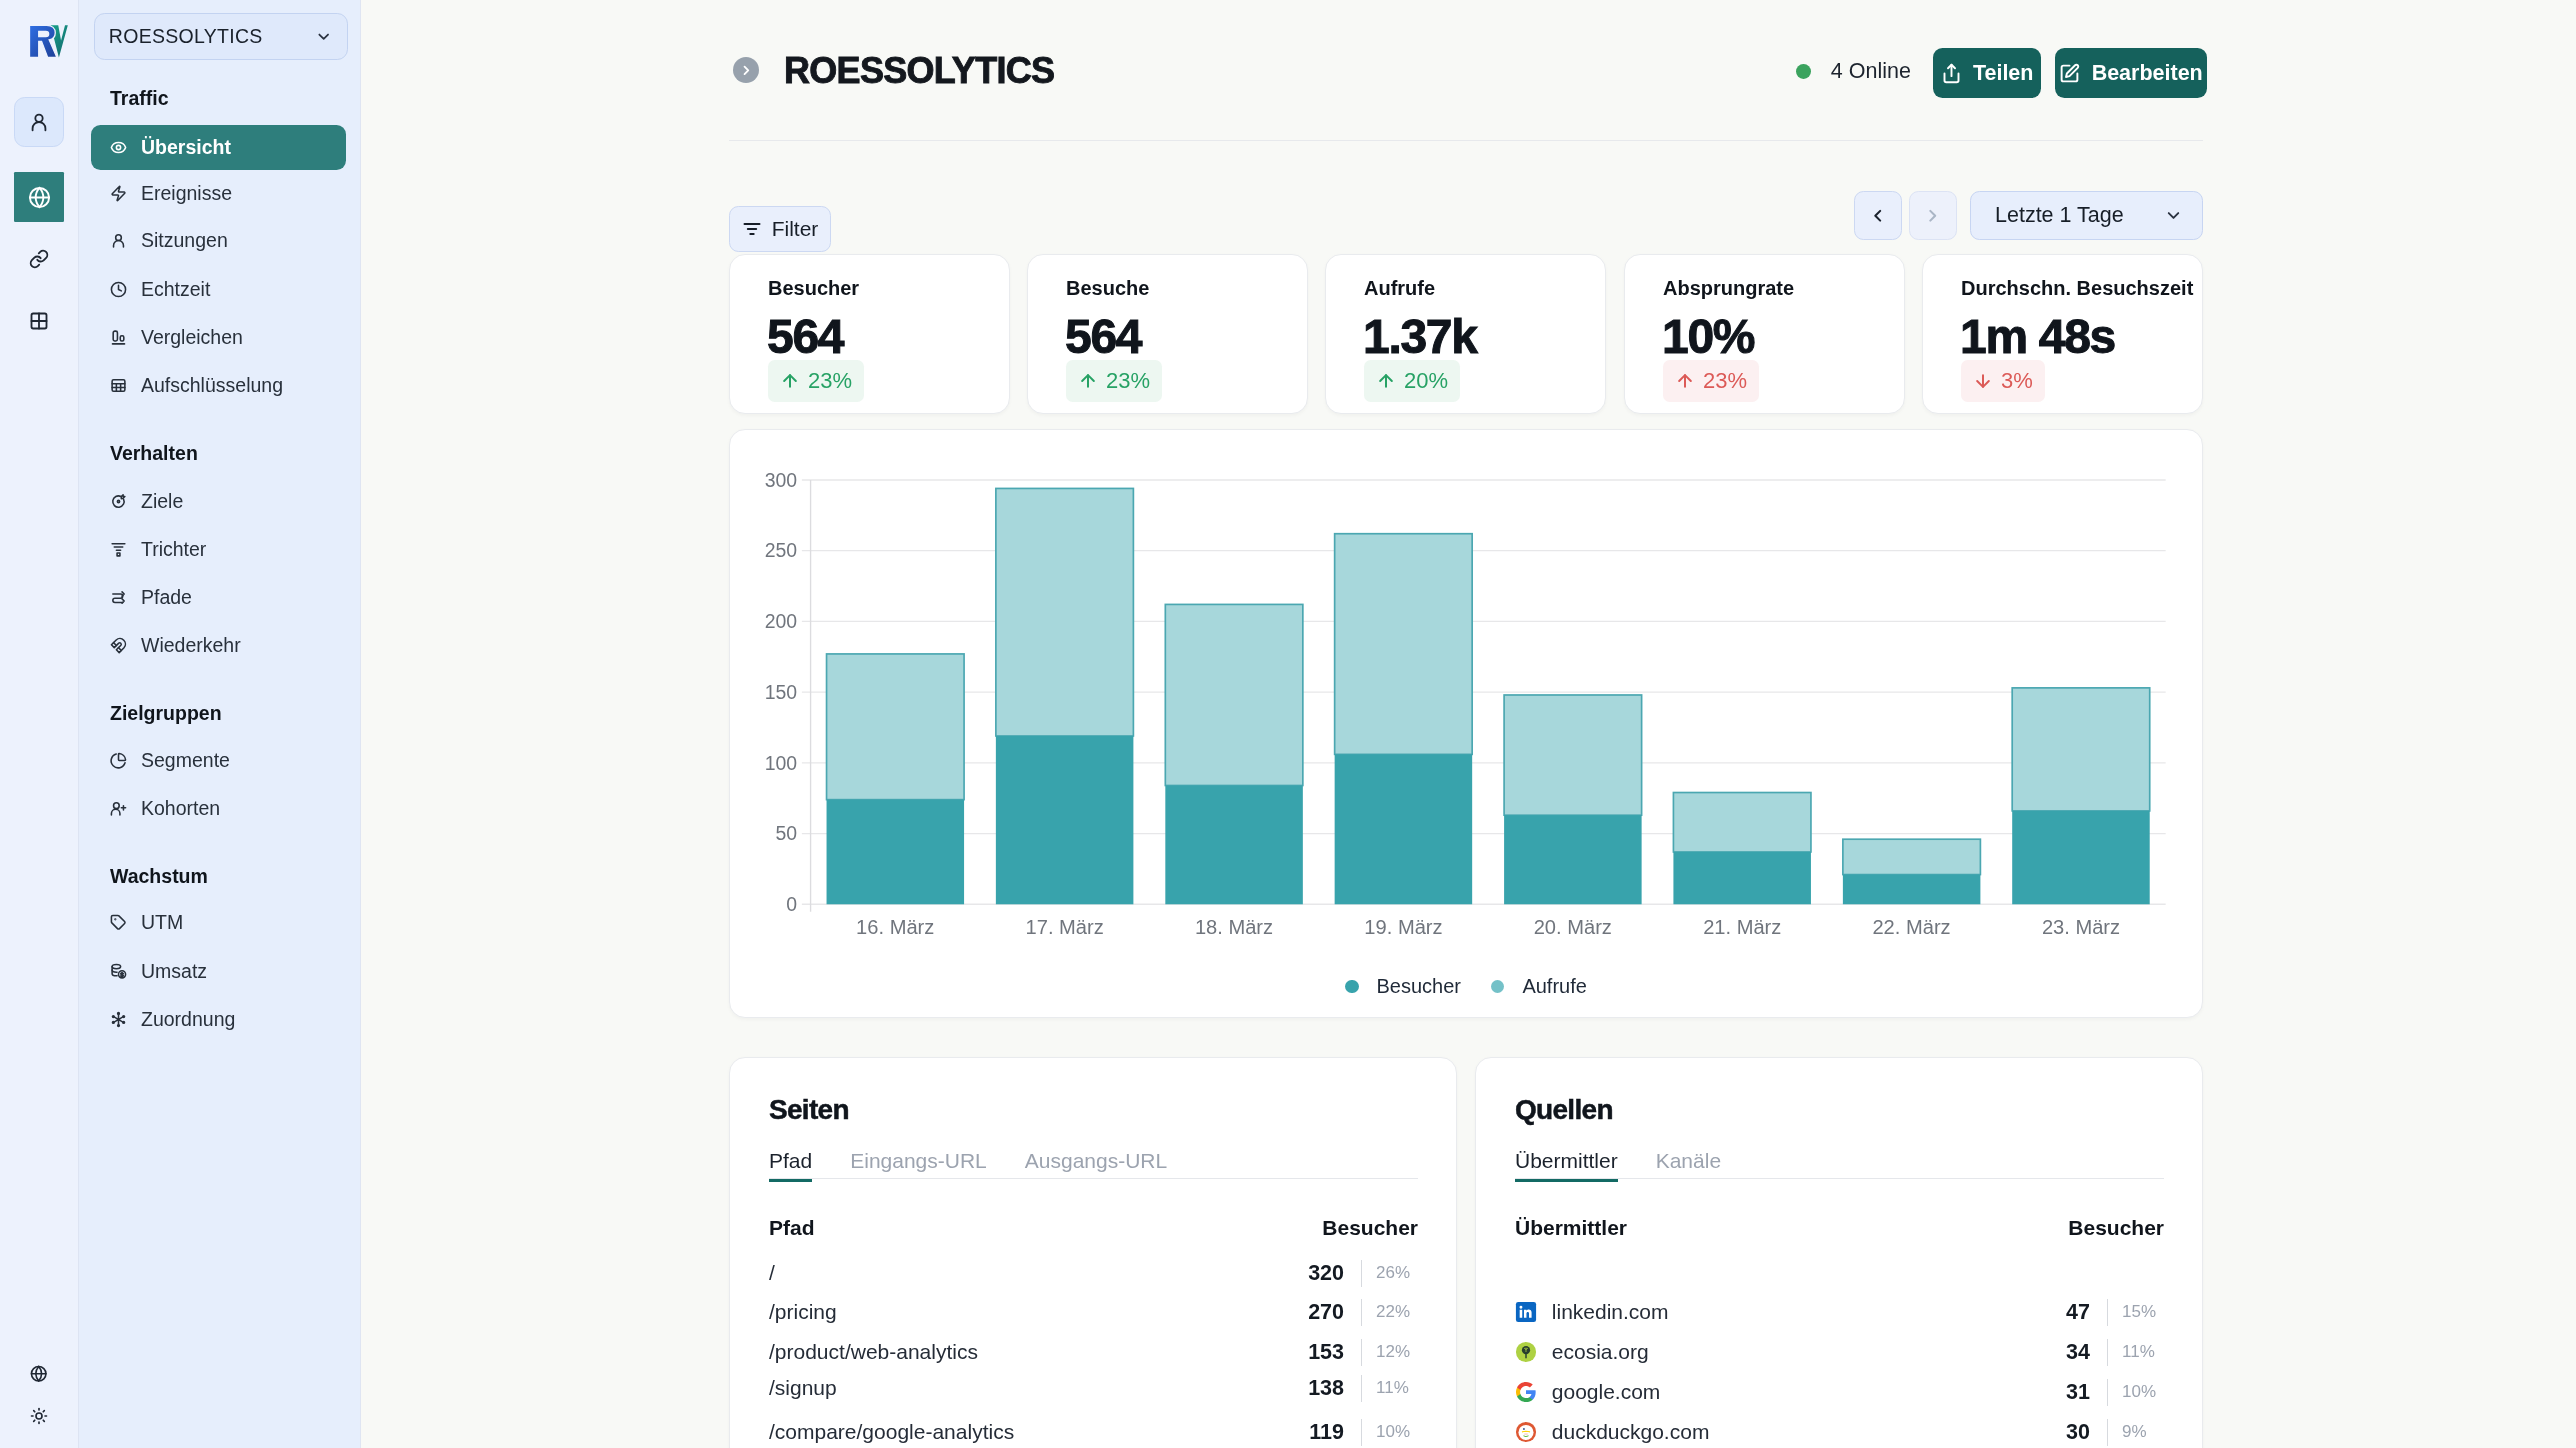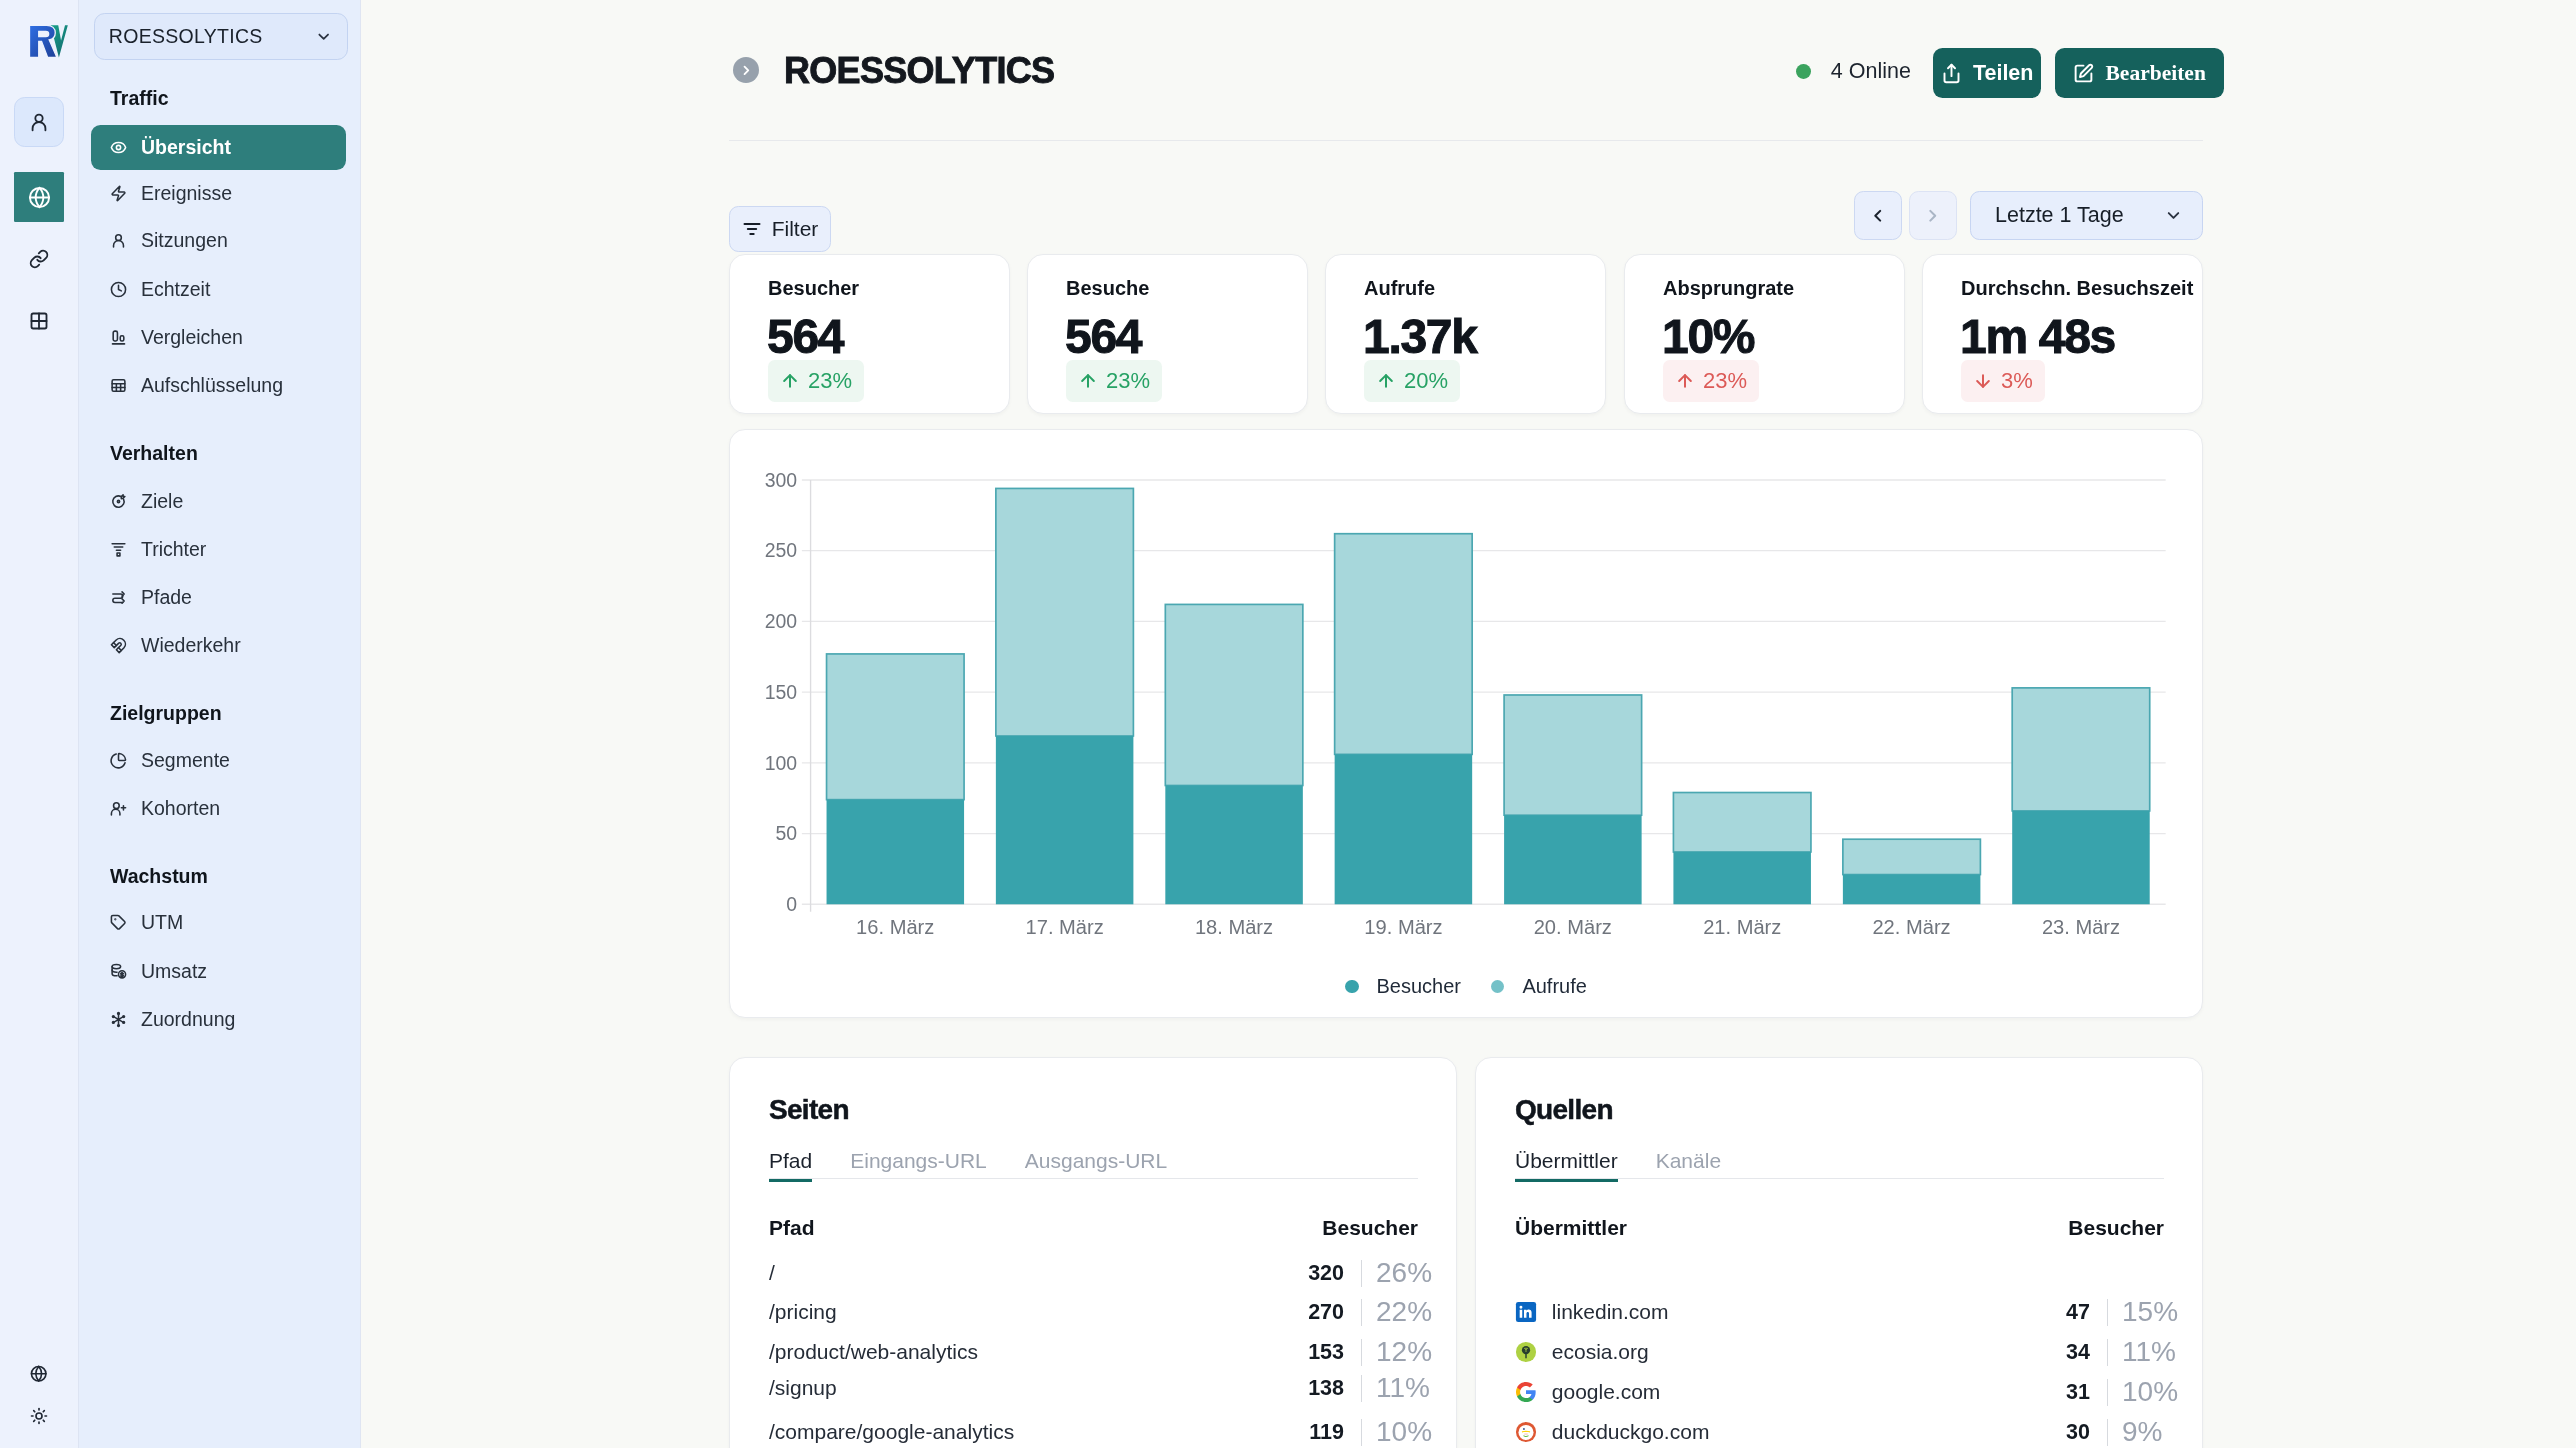--- a/index.html
+++ b/index.html
@@ -50,21 +50,21 @@
 
 .bcard { top:1057px; width:728px; height:470px; }
 .bcard h2 { position:absolute; left:39px; top:36px; font-size:28px; font-weight:700; letter-spacing:-0.7px; color:#10151c; -webkit-text-stroke:0.5px #10151c; }
 .tabs { position:absolute; left:39px; right:38px; top:86px; height:35px; border-bottom:1.3px solid #e5e7eb; display:flex; gap:38px; align-items:center; }
 .tab { font-size:21px; color:#9ca3af; position:relative; height:35px; display:flex; align-items:center; }
 .tab.act { color:#1b222c; }
 .tab.act:after { content:""; position:absolute; left:0; right:0; bottom:-3.4px; height:3.4px; background:#136a64; }
 .trow { position:absolute; left:39px; right:38px; height:40px; display:flex; align-items:center; font-size:21px; color:#252c37; }
 .trow .val { position:absolute; right:74px; width:107px; text-align:right; font-weight:700; font-size:21.5px; color:#141a22; }
 .trow .sep { position:absolute; right:56px; top:6.7px; width:1.3px; height:27px; background:#d7dadf; }
-.trow .pct { position:absolute; right:-18px; width:60px; text-align:left; font-size:28px; color:#9ca3af; }
+.trow .pct { position:absolute; right:-18px; width:60px; text-align:left; font-size:17px; color:#9ca3af; }
 .thead { position:absolute; left:39px; right:38px; height:27px; font-size:21px; font-weight:700; color:#10151c; }
 .thead .r { position:absolute; right:0; }
 .fav { width:22px; height:22px; margin-right:14.8px; flex:none; }
 </style>
 </head>
 <body>
 <div class="rail" id="rail">
 <svg class="logo" viewBox="0 0 24 23">
  <defs>
   <linearGradient id="lgR" x1="0" y1="0" x2="1" y2="1">
@@ -259,21 +259,21 @@
         <path d="m9 6 6 6-6 6"></path>
       </svg>
     </div>
 <h1 class="title">ROESSOLYTICS</h1>
 <div class="online"><span class="dot"></span>4 Online</div>
 <div class="btn-teal" style="left:1933px; width:108px;"><svg width="21" height="21" viewBox="0 0 24 24" fill="none" stroke="#fff" stroke-width="2.2" stroke-linecap="round" stroke-linejoin="round">
         <path d="M4 12v8a2 2 0 0 0 2 2h12a2 2 0 0 0 2-2v-8"></path>
         <polyline points="16 6 12 2 8 6"></polyline>
         <line x1="12" y1="2" x2="12" y2="15"></line>
       </svg>Teilen</div>
-<div class="btn-teal" style="left:2055px; width:169px;font-family:Liberation Serif, serif;"><svg width="21" height="21" viewBox="0 0 24 24" fill="none" stroke="#fff" stroke-width="2.2" stroke-linecap="round" stroke-linejoin="round">
+<div class="btn-teal" style="left:2055px; width:152px;"><svg width="21" height="21" viewBox="0 0 24 24" fill="none" stroke="#fff" stroke-width="2.2" stroke-linecap="round" stroke-linejoin="round">
         <path d="M12 3H5a2 2 0 0 0-2 2v14a2 2 0 0 0 2 2h14a2 2 0 0 0 2-2v-7"></path>
         <path d="M18.375 2.625a2.121 2.121 0 1 1 3 3L12 15l-4 1 1-4Z"></path>
       </svg>Bearbeiten</div>
 <div class="hdr-div"></div>
 <div class="filterbtn"><svg width="20" height="20" viewBox="0 0 24 24" fill="none" stroke="#171e28" stroke-width="2.4" stroke-linecap="round">
         <path d="M3 6h18"></path>
         <path d="M7 12h10"></path>
         <path d="M10 18h4"></path>
       </svg>Filter</div>
 <div class="arrowbtn" style="left:1854px;">

